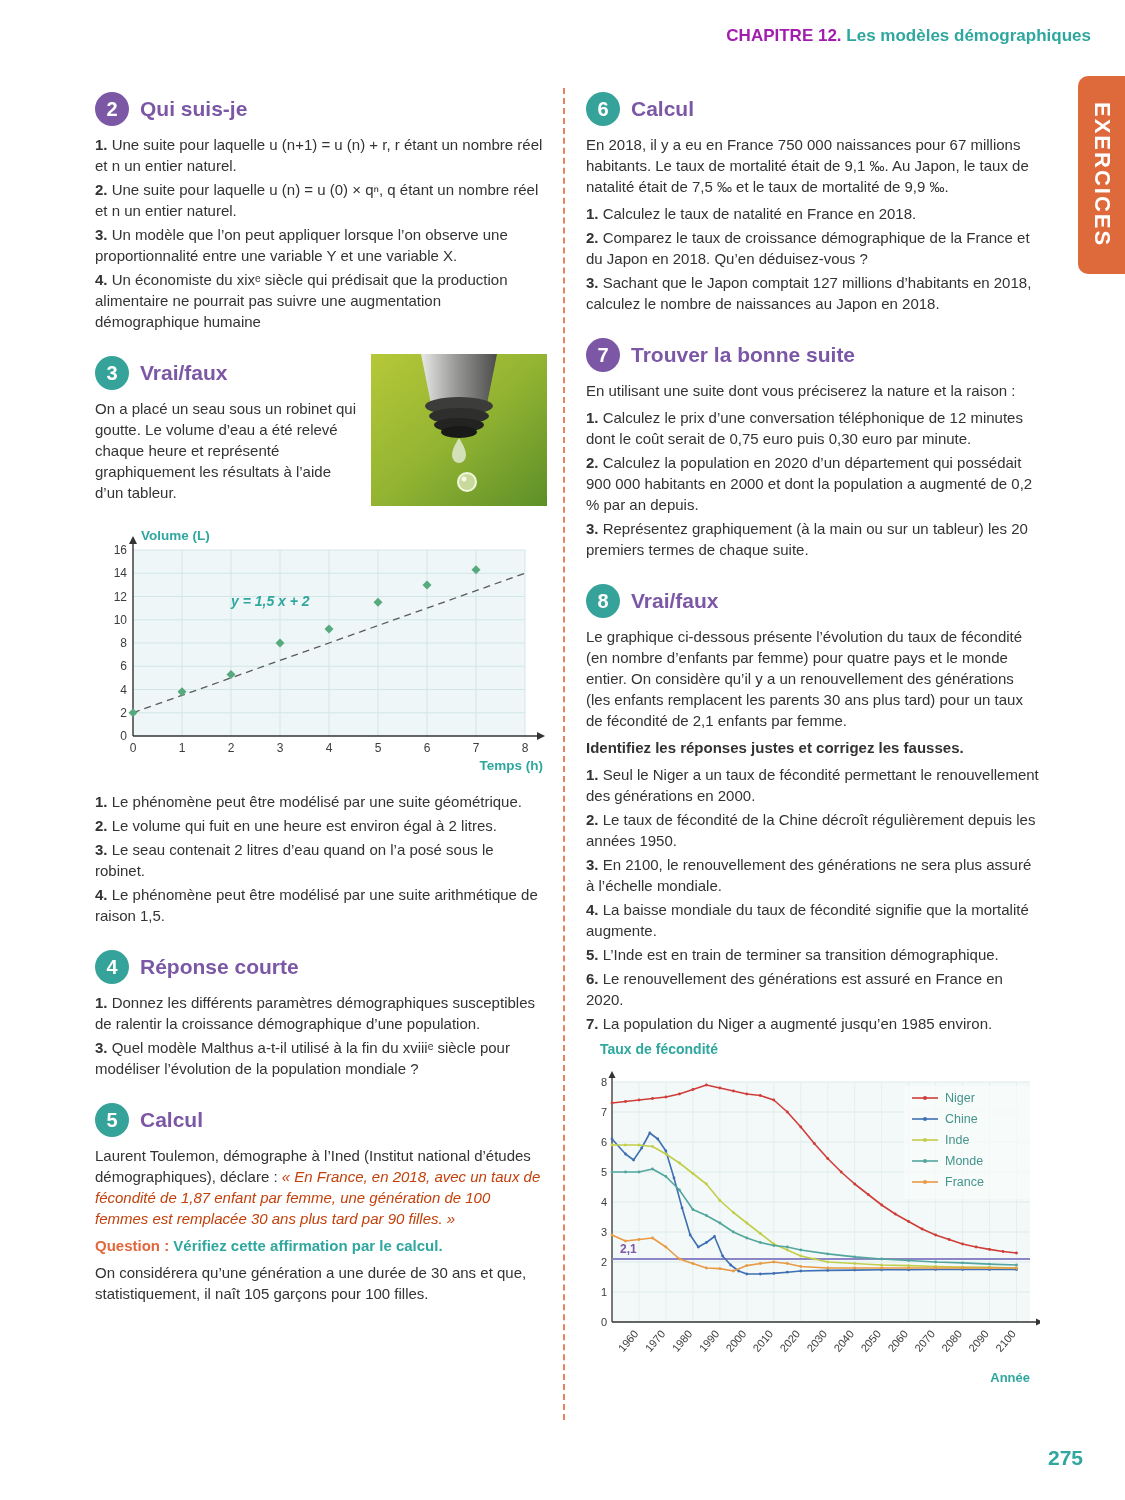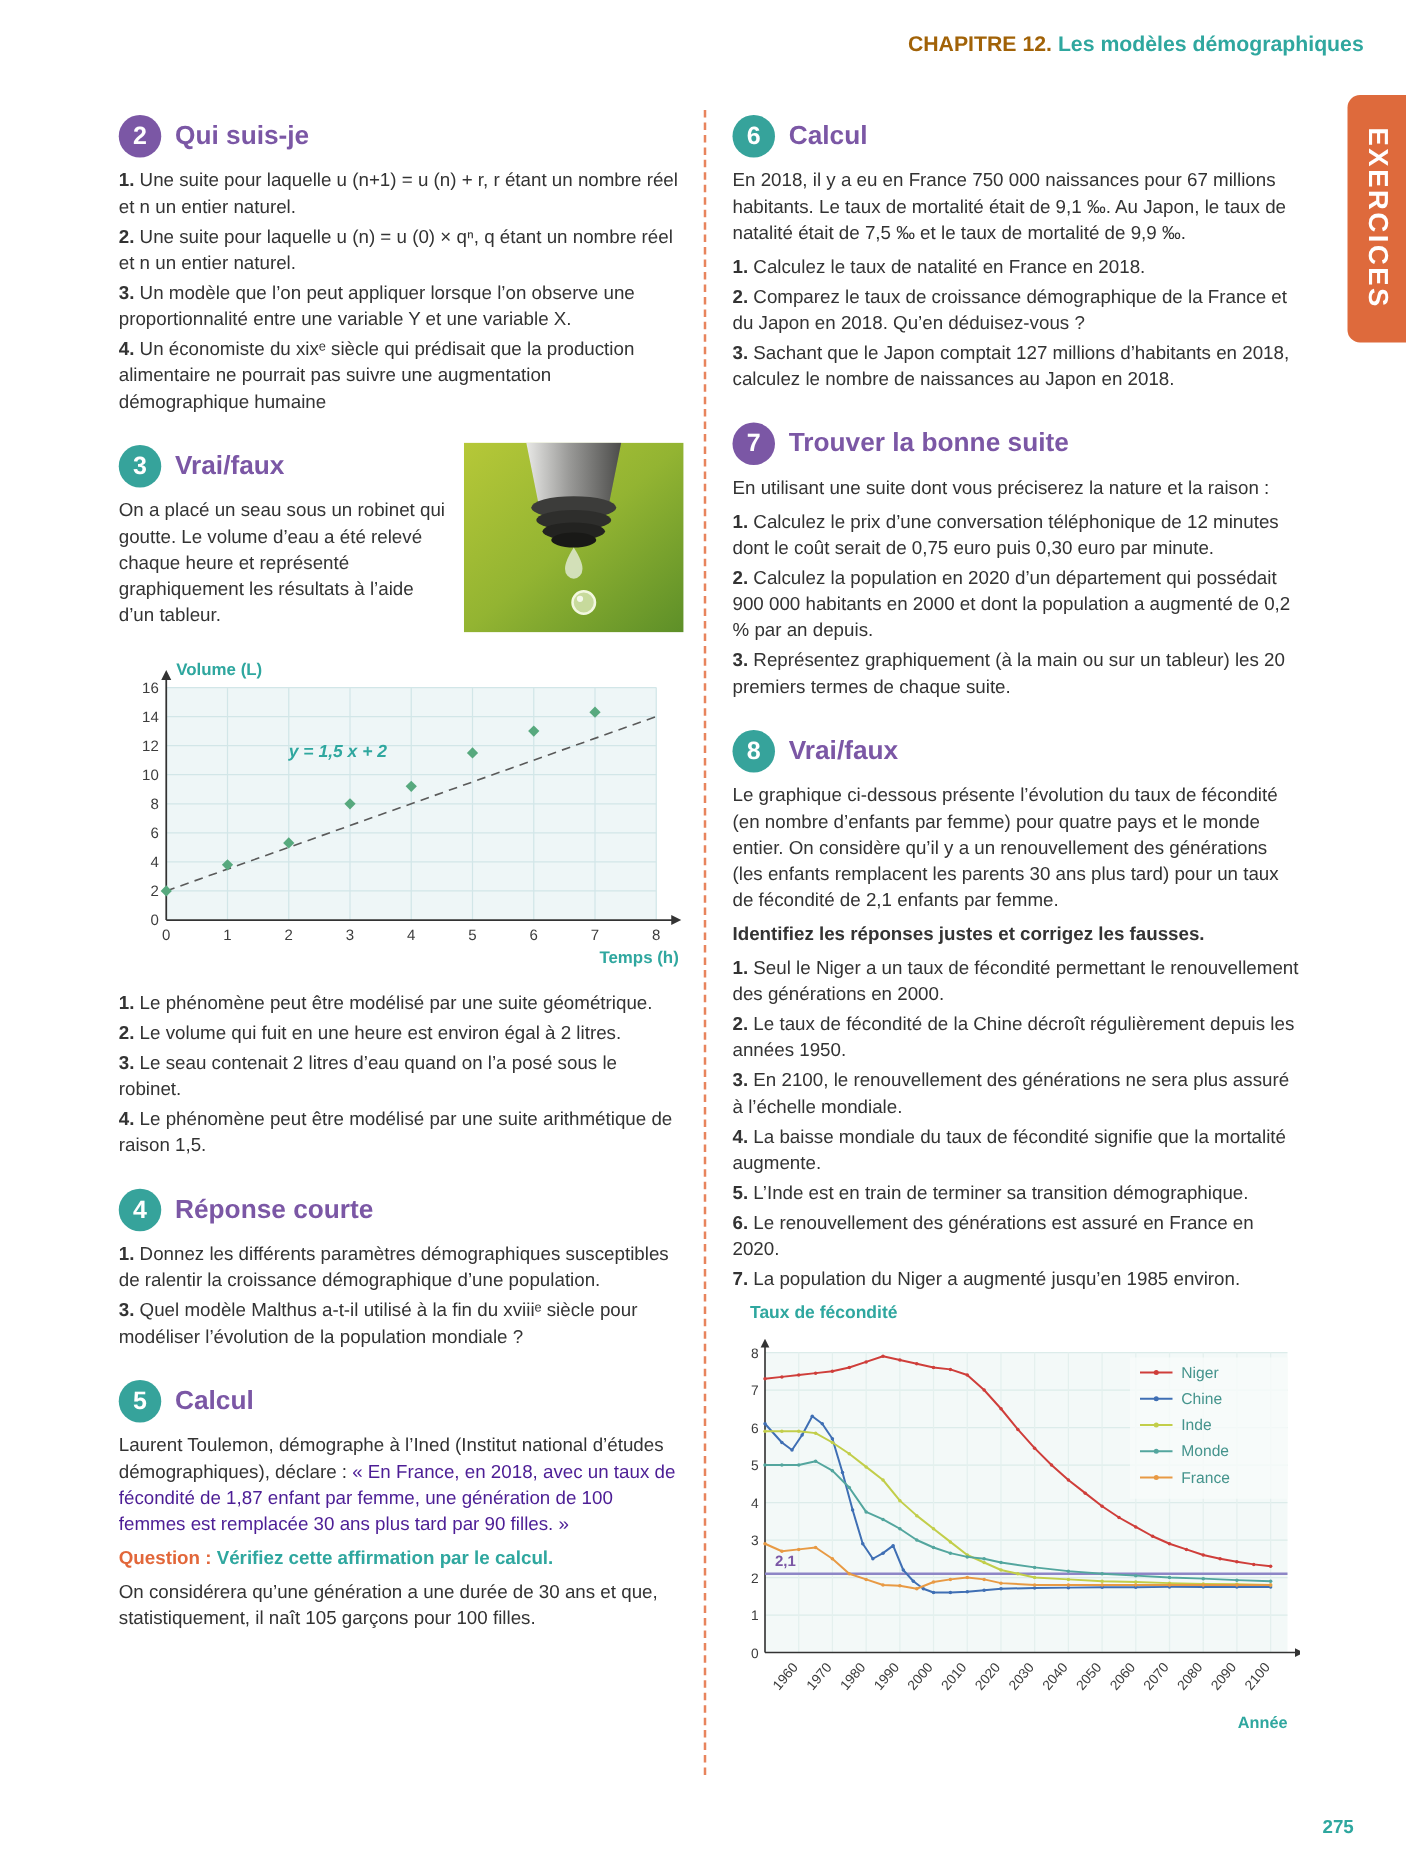--- a/index.html
+++ b/index.html
@@ -2,21 +2,21 @@
 <html><head>
 <meta charset="utf-8">
 <style>
   html,body{margin:0;padding:0;}
   body{background:#ffffff;font-family:"Liberation Sans",sans-serif;}
   .page{position:relative;width:1125px;height:1500px;background:#fff;overflow:hidden;
         font-size:15px;line-height:1.4;color:#333;}
 
   
   .chapter-header{position:absolute;top:24px;right:34px;font-size:17px;font-weight:bold;}
-  .ch-label{color:#a16207;}
+  .ch-label{color:#a21caf;}
   .ch-title{color:#2fa79f;}
 
   
   .side-tab{position:absolute;top:76px;right:0;width:47px;height:198px;background:#de6a3c;
             border-radius:10px 0 0 10px;color:#fff;writing-mode:vertical-rl;
             display:flex;align-items:center;justify-content:center;
             font-weight:bold;font-size:22px;letter-spacing:2px;}
 
   .divider{position:absolute;left:563px;top:88px;height:1332px;border-left:2px dashed #e8845d;}
 
@@ -29,37 +29,37 @@
   .ex-circle{width:34px;height:34px;border-radius:50%;color:#fff;font-size:20px;font-weight:bold;
              display:flex;align-items:center;justify-content:center;flex:0 0 34px;}
   .badge-purple{background:#7b57a5;}
   .badge-teal{background:#36a39b;}
   .ex-title{font-size:21px;font-weight:bold;color:#7b57a5;margin:0;}
 
   .para{margin:0 0 6px;}
   .item{margin:0 0 3px;}
   .num{font-weight:bold;}
 
-  .quote{color:#4c1d95;}
+  .quote{color:#c2410c;font-style:italic;}
   .q-label{color:#e2673a;font-weight:bold;}
   .q-text{color:#2fa79f;font-weight:bold;}
   .instruction{font-weight:bold;margin:2px 0 6px;}
 
   
   #ex3{position:relative;}
   .faucet{position:absolute;top:-2px;right:0;width:176px;height:152px;overflow:hidden;}
   .ex3-intro{width:262px;min-height:118px;}
   .chart-wrap{margin:8px 0 10px;}
 
   
   .fert-title{margin:6px 0 0 14px;}
   .ft1{color:#2fa79f;font-weight:bold;font-size:14px;}
   .ft2{color:#5fb3ac;font-size:13px;}
 
-  .page-number{position:absolute;right:42px;bottom:28px;color:#2fa79f;font-weight:bold;font-size:15px;}
+  .page-number{position:absolute;right:42px;bottom:28px;color:#2fa79f;font-weight:bold;font-size:21px;}
 </style>
 </head>
 <body>
 
 <div class="page">
 
   <div class="chapter-header">
     <span class="ch-label">CHAPITRE 12.</span>
     <span class="ch-title">Les modèles démographiques</span>
   </div>

